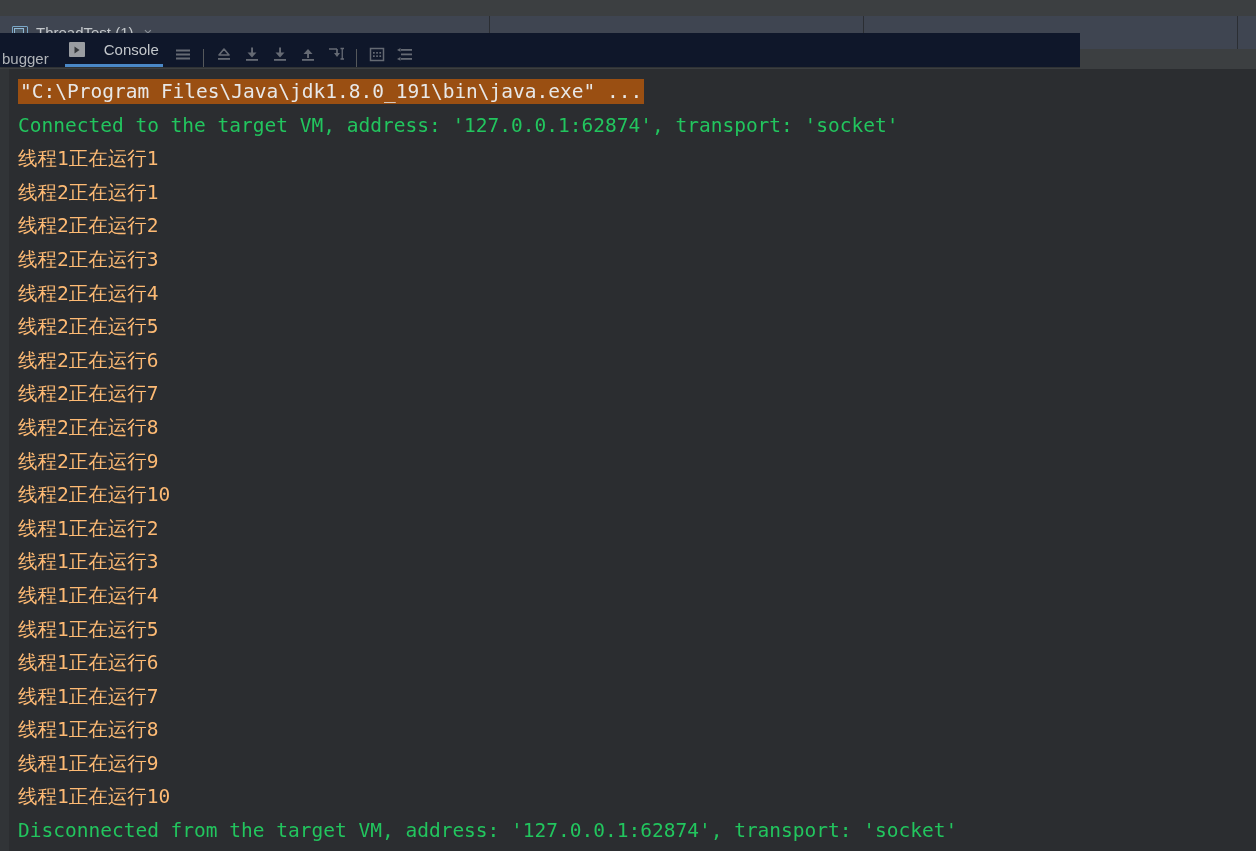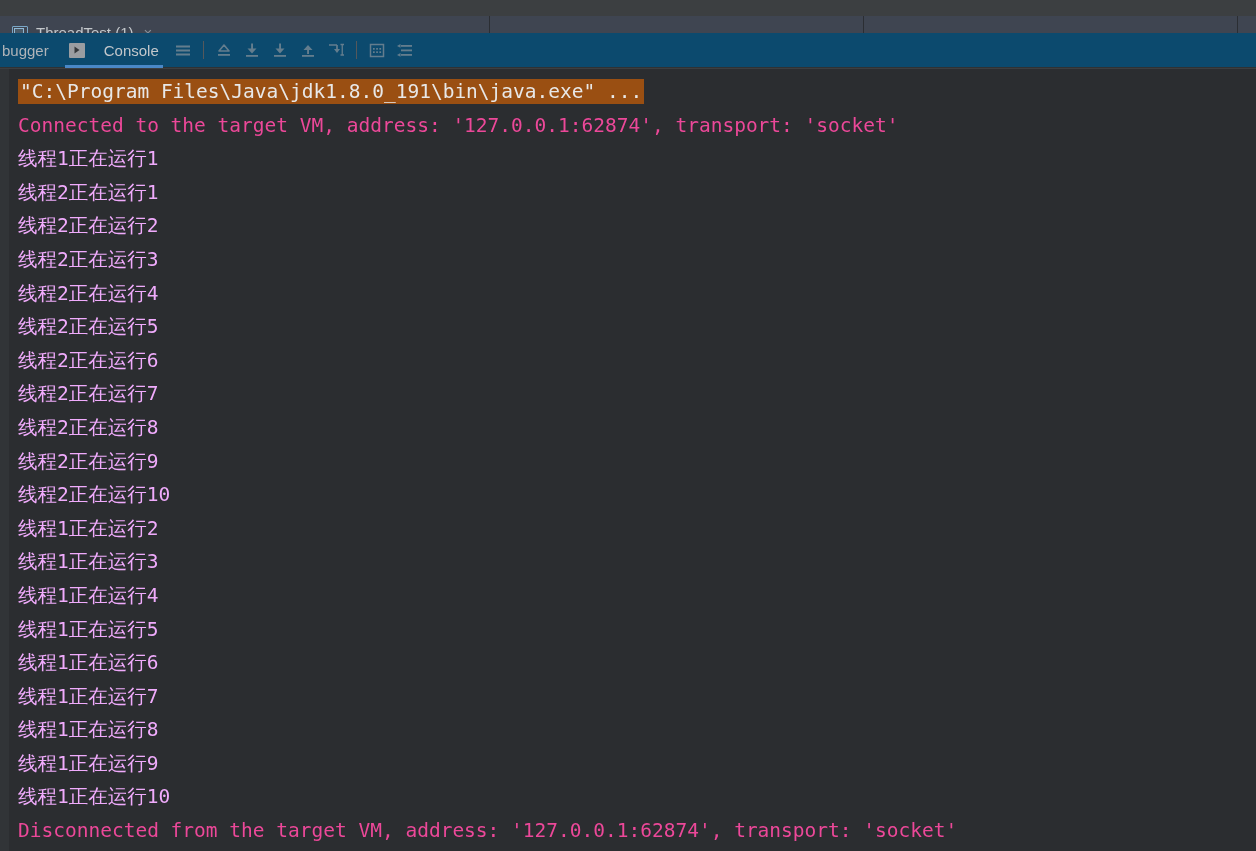--- a/index.html
+++ b/index.html
@@ -74,25 +74,25 @@
     font-size: 15px;
     line-height: 1;
     margin-left: 2px;
     cursor: pointer;
   }
 
   
   .toolbar {
     position: absolute;
     top: 33px; left: 0;
-    width: 1256px;
+    width: 1080px;
     height: 35px;
-    background: #0c4a6e;
-    display: flex;
-    align-items: center;
+    background: #0f172a;
+    display: flex;
+    align-items: flex-end;
     border-bottom: 1px solid #2f3234;
   }
   .tb-debugger {
     color: #b0b4b8;
     font-size: 15px;
     margin-left: -8px;
     padding: 0 10px;
     white-space: nowrap;
   }
   .tb-console {
@@ -161,22 +161,22 @@
     white-space: pre;
   }
   .ln { height: 33.6px; padding-left: 9px; }
   .ln.cmd {
     color: #e8e8e8;
   }
   .ln.cmd > span {
     background: #9a4f12;
     padding: 1px 2px;
   }
-  .ln.sys { color: #ec4899; }
-  .ln.out { color: #f0abfc; }
+  .ln.sys { color: #22c55e; }
+  .ln.out { color: #fdba74; }
 </style>
 </head>
 <body>
 
 <div class="tabbar">
   <div class="tab-seg seg-a active">
     <div class="tab-inner">
       <span class="tab-icon"></span>
       <span class="tab-label">ThreadTest (1)</span>
       <span class="tab-close">×</span>

